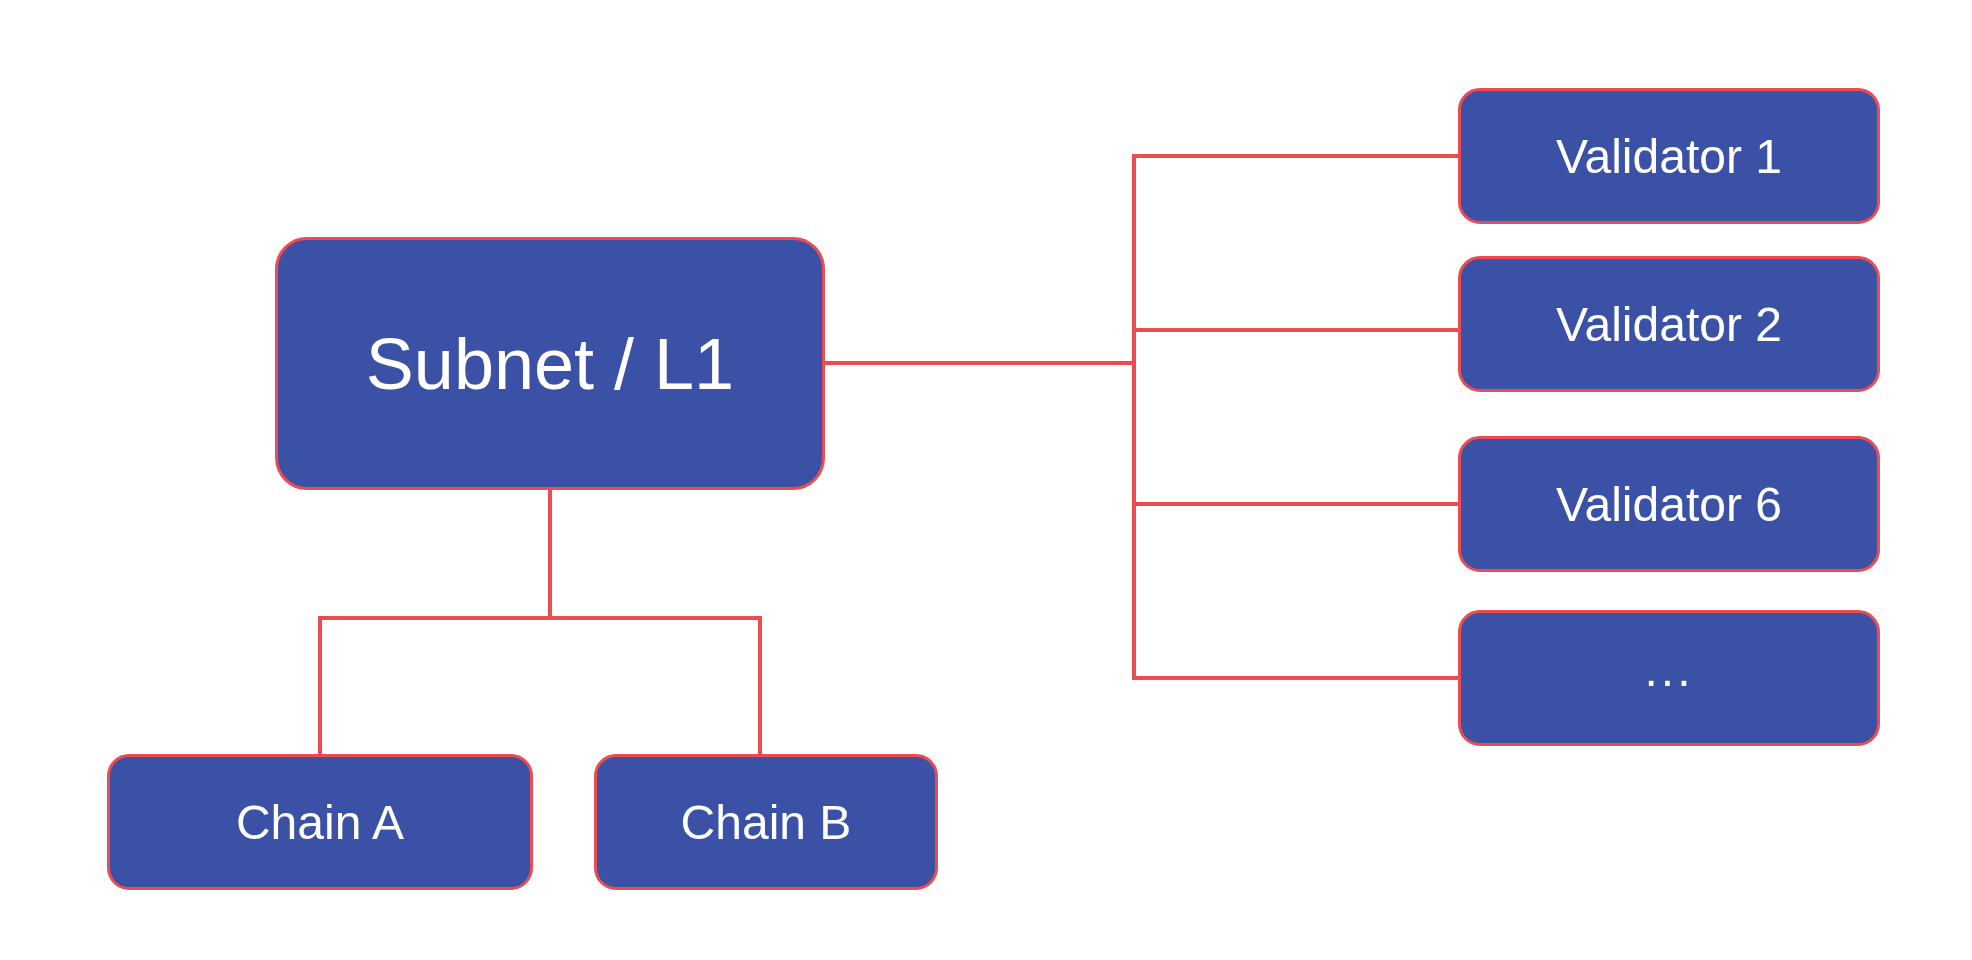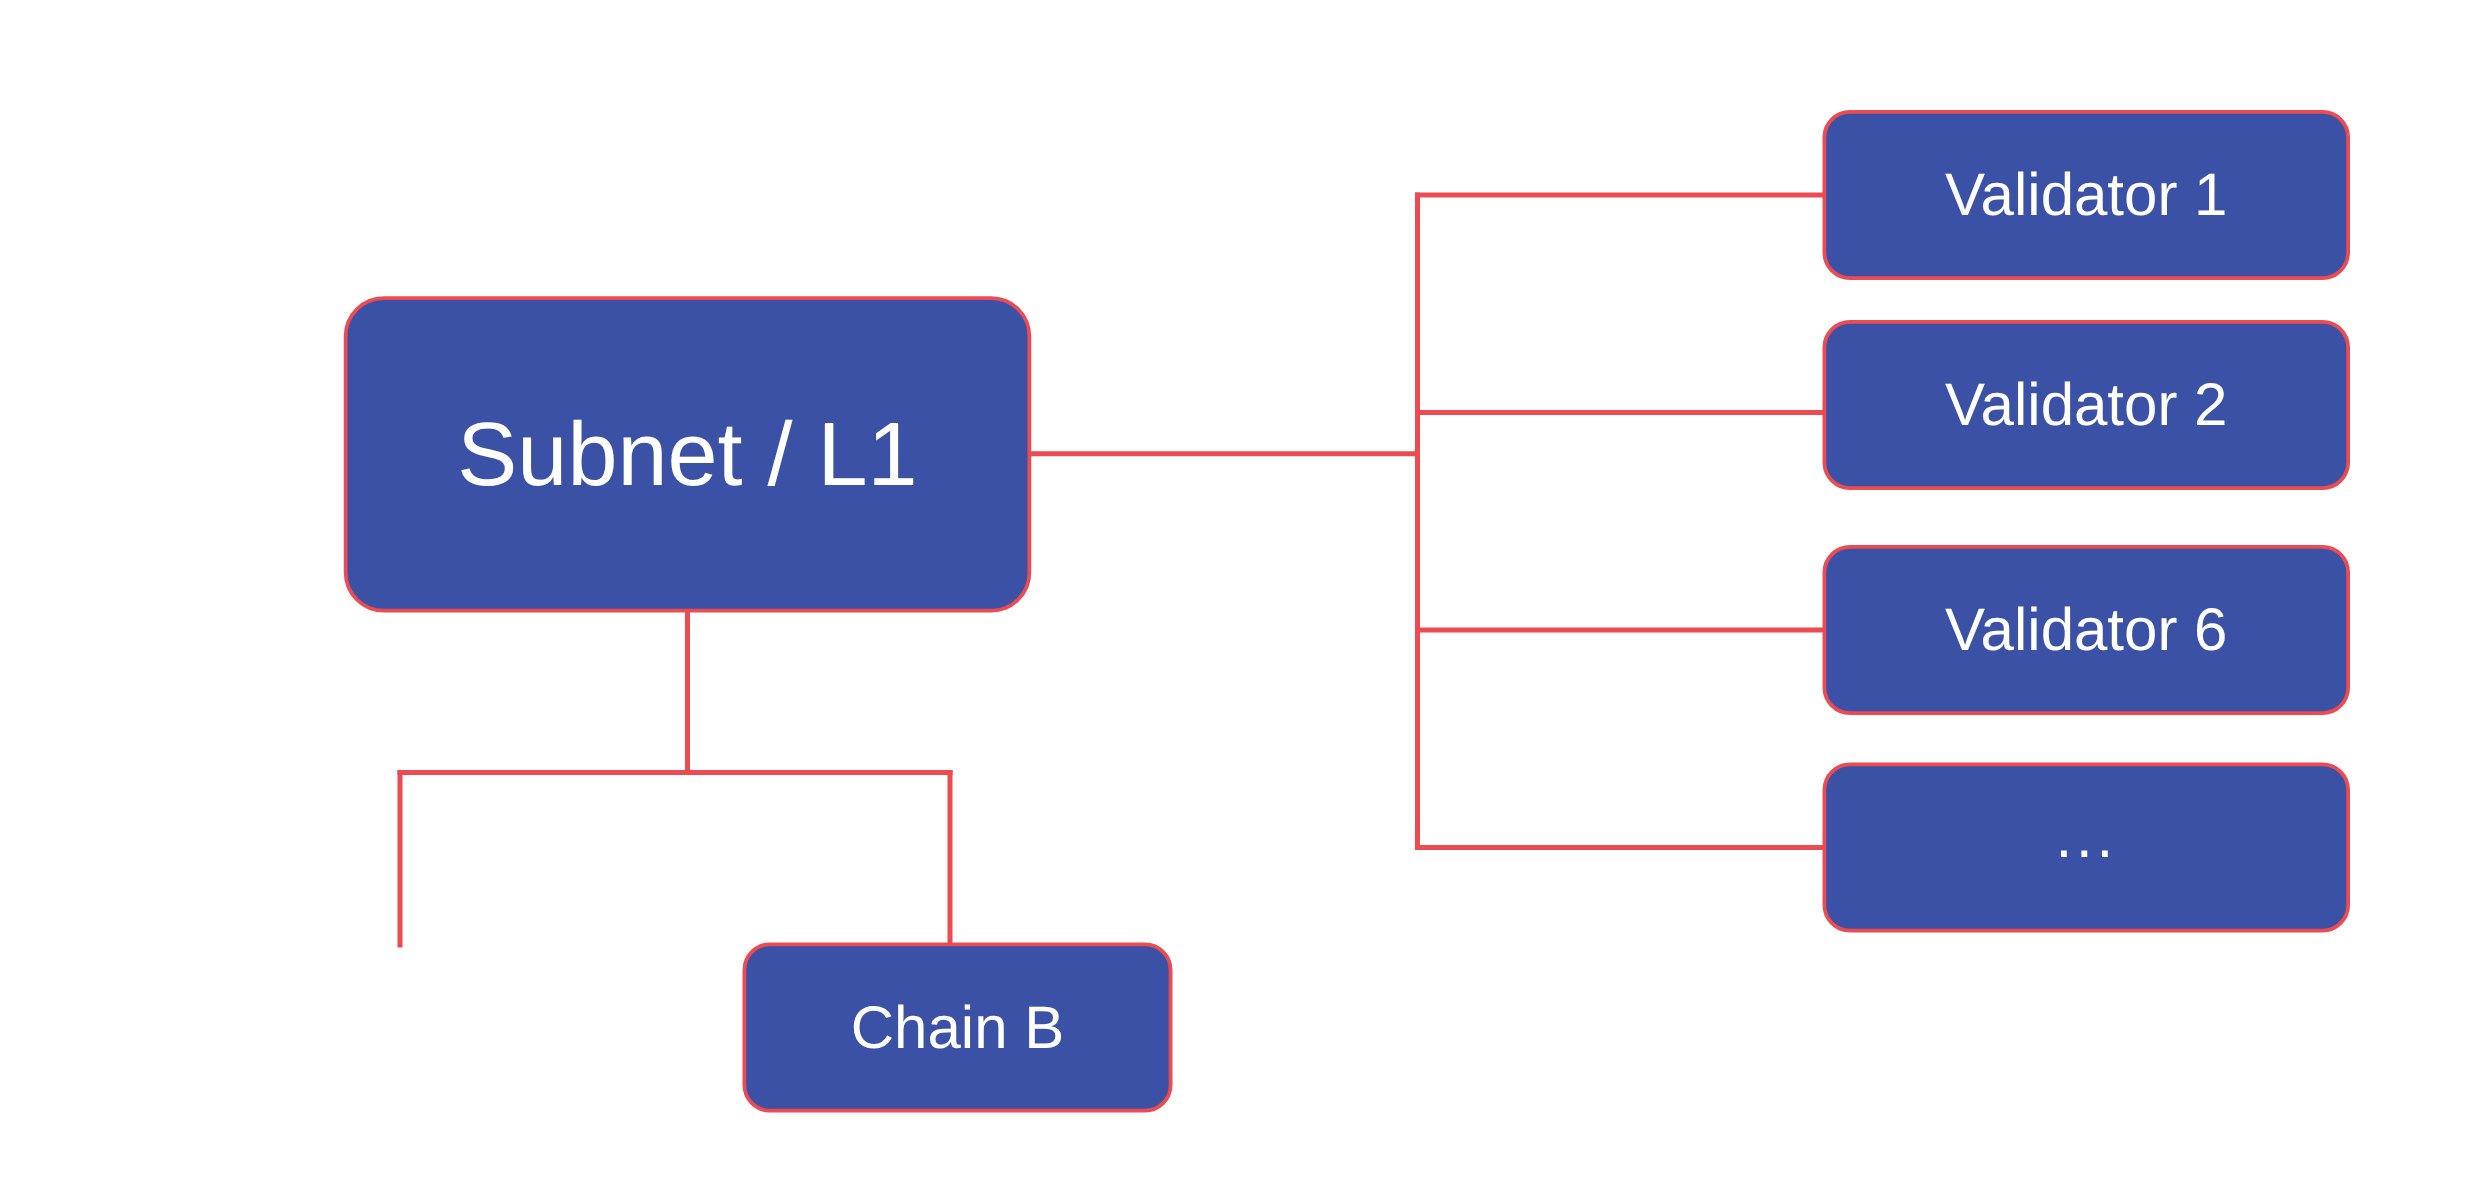--- a/index.html
+++ b/index.html
@@ -72,20 +72,23 @@
   <div class="connector line-branch-v4"></div>
   <div class="connector line-subnet-down"></div>
   <div class="connector line-bottom-branch"></div>
   <div class="connector line-chain-a-down"></div>
   <div class="connector line-chain-b-down"></div>
 
   <div class="node node-subnet">
     <span class="label">Subnet / L1</span>
   </div>
 
+  <div class="node node-small node-chain-a">
+    <span class="label">Chain A</span>
+  </div>
 
   <div class="node node-small node-chain-b">
     <span class="label">Chain B</span>
   </div>
 
   <div class="node node-small node-validator node-validator-1">
     <span class="label">Validator 1</span>
   </div>
 
   <div class="node node-small node-validator node-validator-2">

